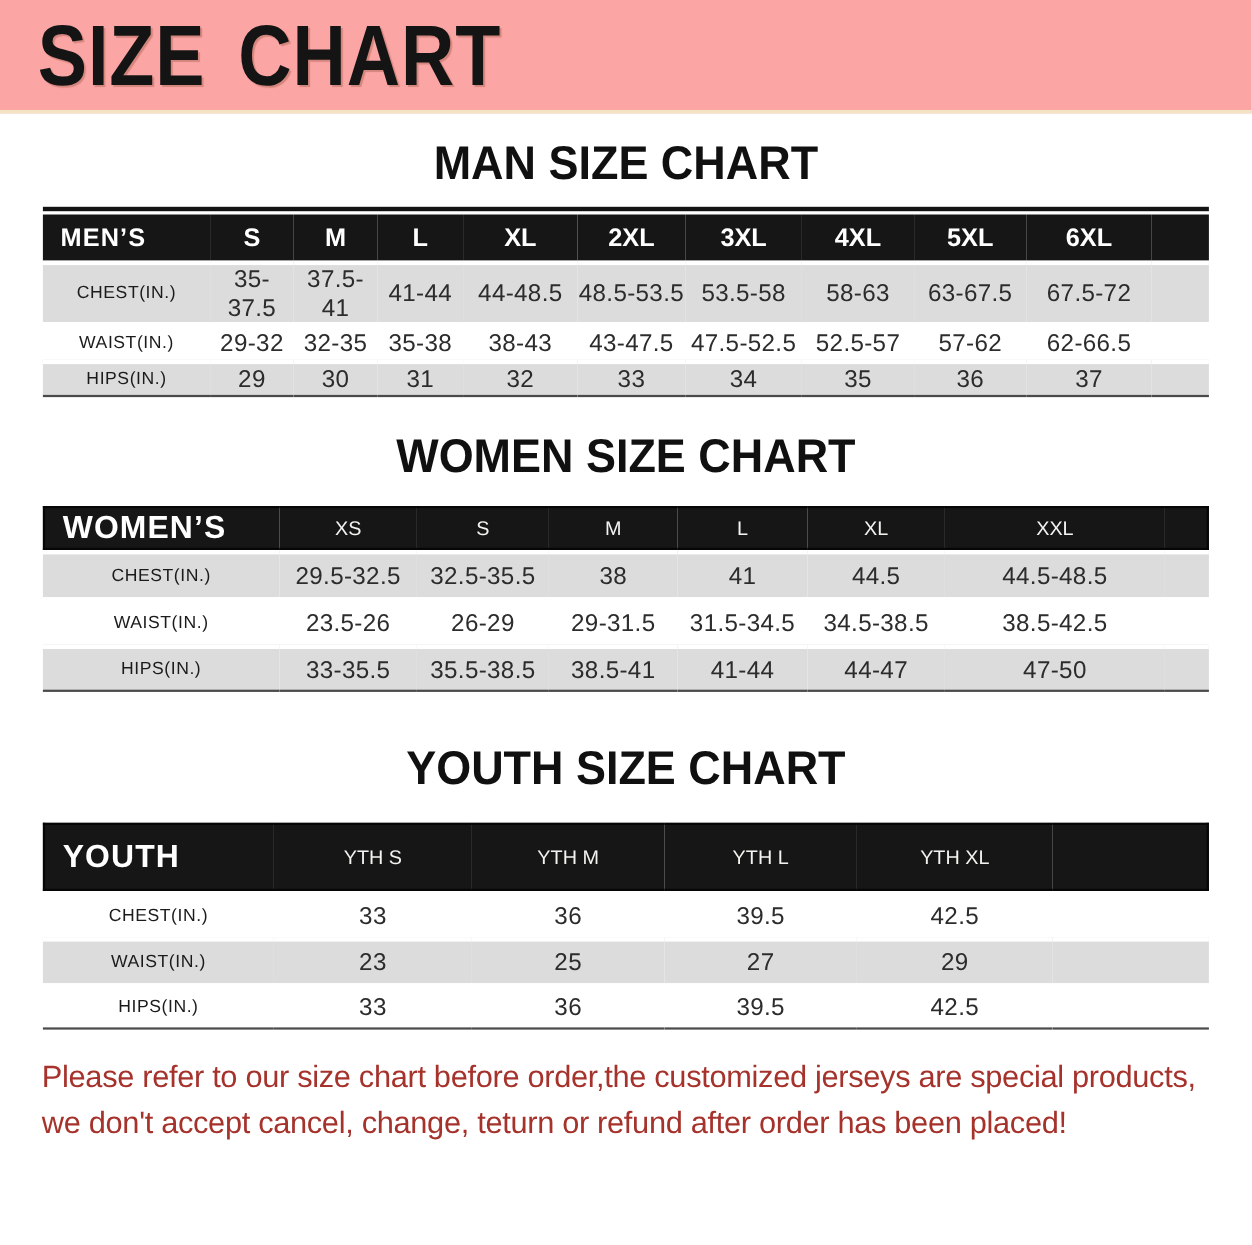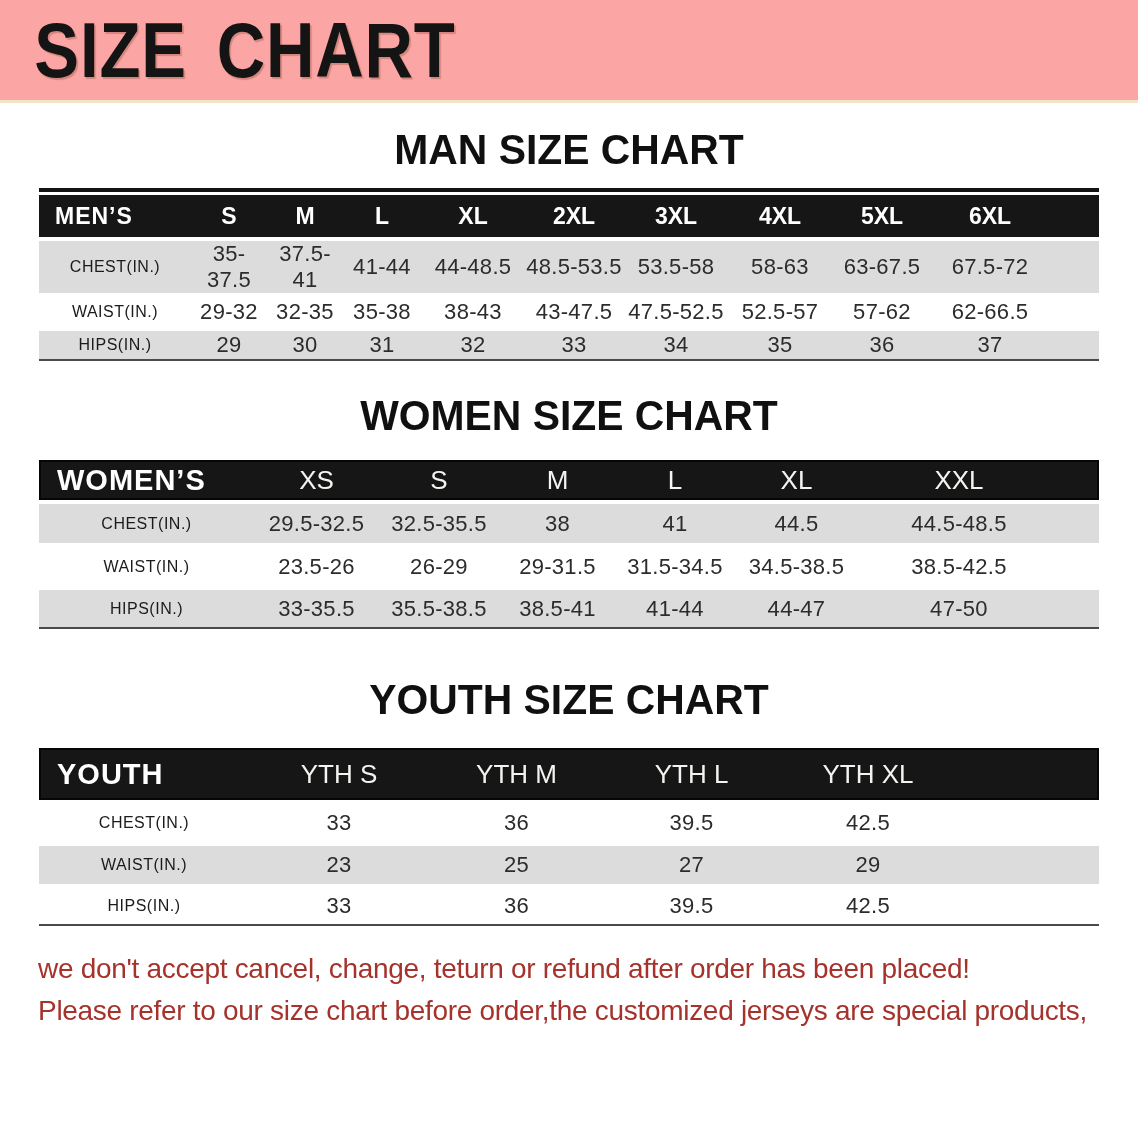--- a/index.html
+++ b/index.html
@@ -30,25 +30,25 @@
   table.size-table{
     width:1060px;margin:0 auto;border-collapse:separate;border-spacing:0;table-layout:fixed;
   }
   table.size-table thead th{
     background:#161616;color:#ffffff;text-align:center;vertical-align:middle;
     font-size:23px;font-weight:bold;padding:0;
   }
   table.size-table thead th.corner{
     text-align:left;padding-left:16px;font-size:23px;font-weight:bold;letter-spacing:1px;
   }
-  table.t-womens thead th,table.t-youth thead th{font-weight:400;font-size:26px;color:#f3f3ef;}
+  table.t-womens thead th,table.t-youth thead th{font-weight:400;font-size:18px;color:#f3f3ef;}
   table.t-womens thead th.corner,table.t-youth thead th.corner{font-weight:bold;font-size:29px;color:#ffffff;}
   table.t-mens thead tr{height:42px;}
   table.t-womens thead tr{height:40px;}
-  table.t-youth thead tr{height:52px;}
+  table.t-youth thead tr{height:62px;}
   table.t-womens thead th,table.t-youth thead th{
     border-top:2px solid #060606;border-bottom:2px solid #060606;
   }
   table.t-womens thead th:first-child,table.t-youth thead th:first-child{border-left:2px solid #060606;}
   table.t-womens thead th:last-child,table.t-youth thead th:last-child{border-right:2px solid #060606;}
   table.size-table tbody tr{height:34px;}
   table.t-womens tbody tr{height:43px;}
   table.t-youth tbody tr{height:42px;}
   table.size-table tbody tr>*{border-top:4px solid #ffffff;padding:0;vertical-align:middle;}
   table.size-table tbody tr.gray>*{background:#DCDCDC;}
@@ -255,17 +255,17 @@
             <td>36</td>
             <td>39.5</td>
             <td>42.5</td>
             <td></td>
           </tr>
         </tbody>
       </table>
   </section>
 
   <p class="disclaimer">
+    <span style="display:block">Please refer to our size chart before order,the customized jerseys are special products,</span>
     <span style="display:block">we don't accept cancel, change, teturn or refund after order has been placed!</span>
-    <span style="display:block">Please refer to our size chart before order,the customized jerseys are special products,</span>
   </p>
 
 </main>
 
 </body></html>

